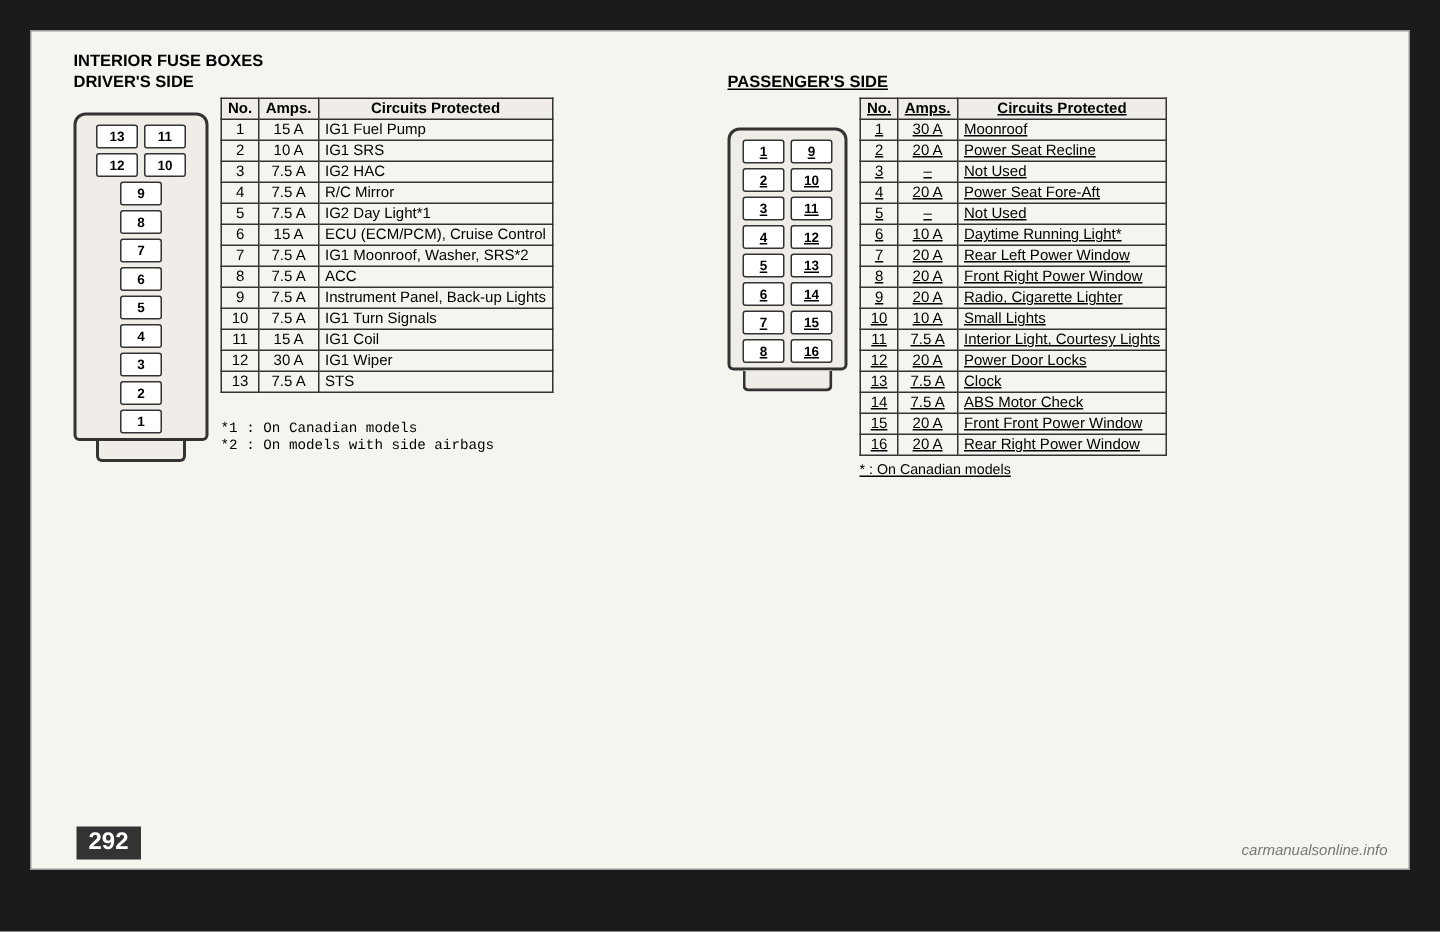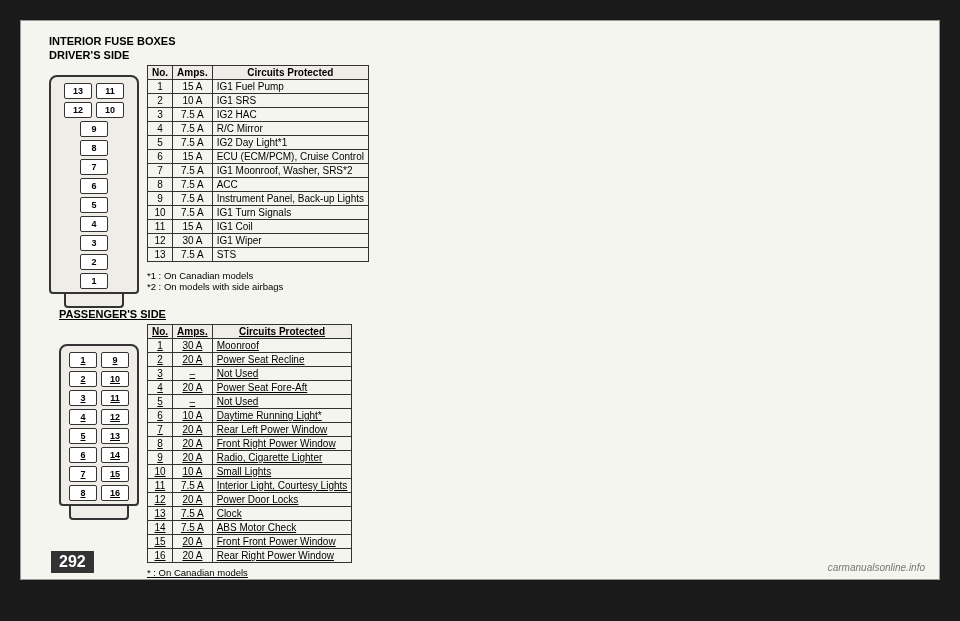--- a/index.html
+++ b/index.html
@@ -94,22 +94,23 @@
     }
     .fuse-table th {
       text-align: center;
       font-weight: bold;
       background: #f0ede8;
     }
     .fuse-table td:first-child, .fuse-table td:nth-child(2) {
       text-align: center;
     }
     .footnotes {
-      margin-top: 8px;
+      margin-top: 18px;
       font-size: 9.5px;
+      font-family: Liberation Mono, monospace;
     }
     .fuse-box-passenger {
       border: 2px solid #333;
       border-radius: 8px 8px 4px 4px;
       width: 80px;
       padding: 6px 4px 0 4px;
       background: #f0ede8;
       margin-top: 10px;
     }
     .page-num {
@@ -129,21 +130,20 @@
       font-size: 10px;
       color: #777;
       font-style: italic;
     }
     .passenger-note {
       font-size: 9.5px;
       margin-top: 4px;
     }
     .sections-wrapper {
       display: flex;
-      flex-direction: column;
       gap: 0;
     }
     .left-section {
       flex: 1;
     }
     .right-section {
       flex: 1;
       padding-left: 10px;
       text-decoration: underline;
     }

